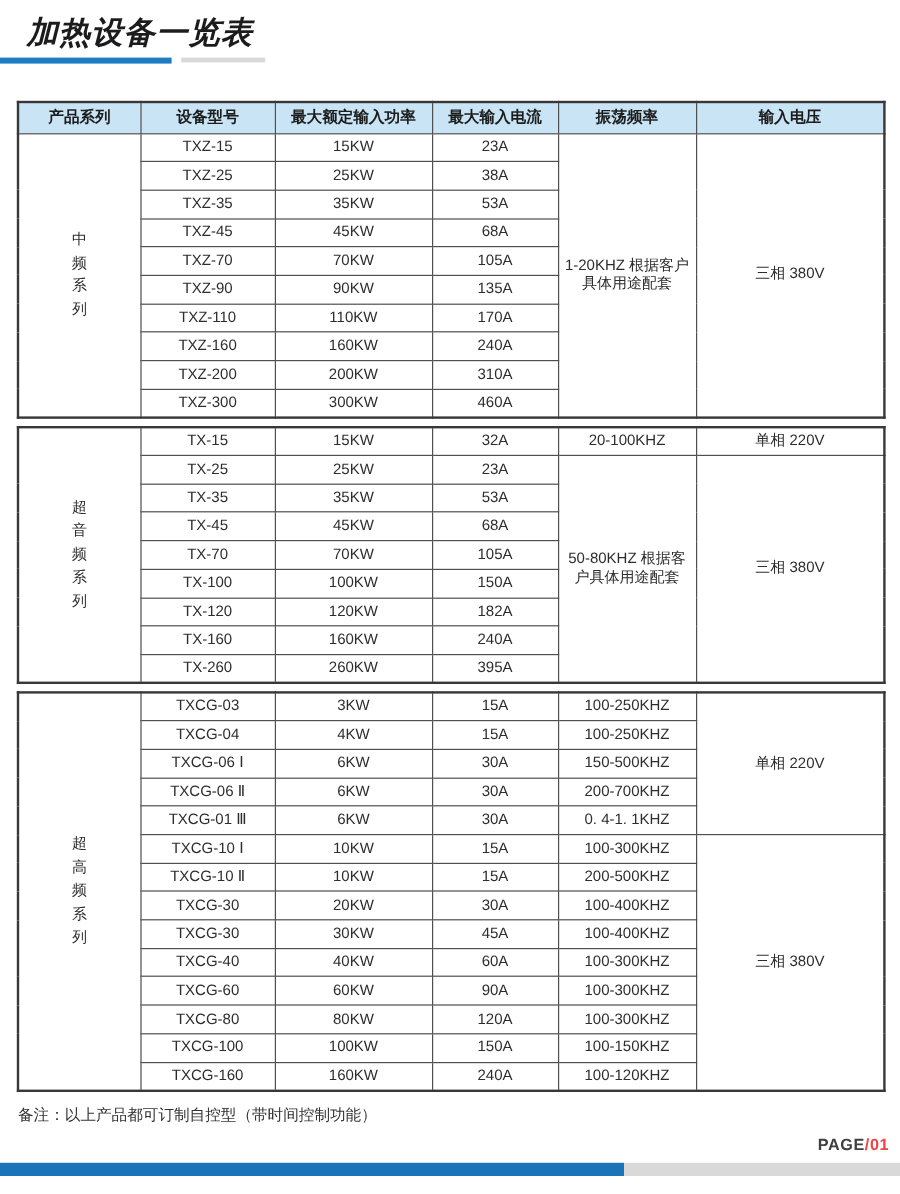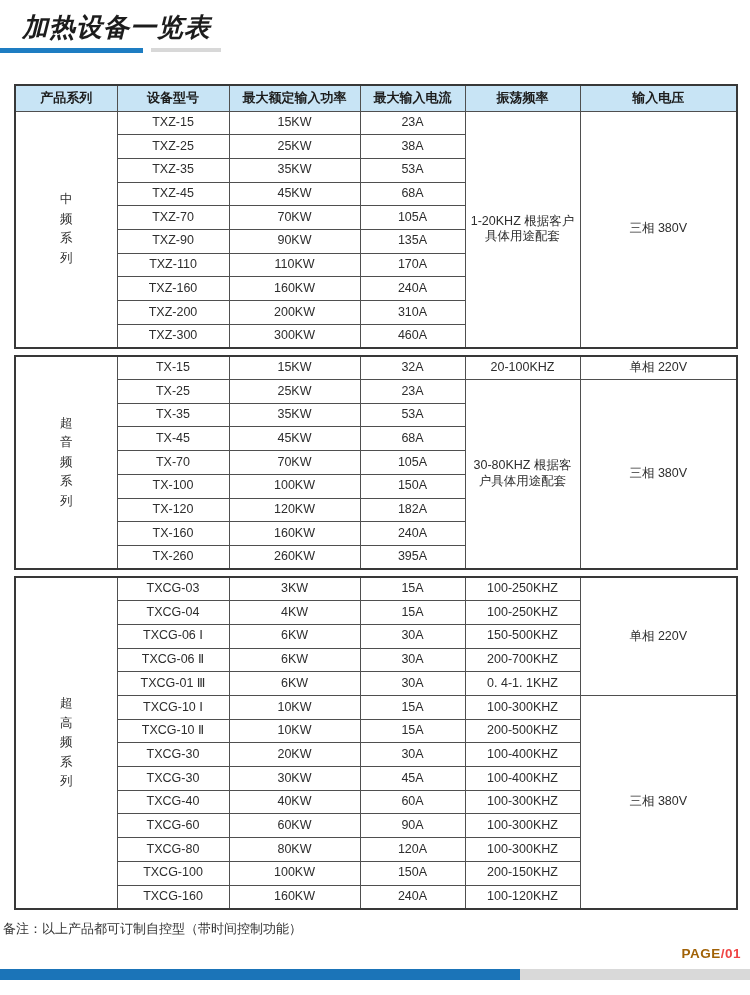--- a/index.html
+++ b/index.html
@@ -42,28 +42,28 @@
     background: #c8e4f5;
     font-weight: bold;
     font-size: 13px;
     color: #1c1c1c;
     height: 26px;
   }
   td.series-cell { font-size: 13px; letter-spacing: 0; }
   td.series-cell span { display: block; line-height: 1.55; }
   td.freq-merged { line-height: 1.45; }
 
-  .notes { position: absolute; left: 3px; top: 916px; font-size: 13px; color: #333333; }
+  .notes { position: absolute; left: 15px; top: 916px; font-size: 13px; color: #333333; }
   .notes .note-line { line-height: 26px; white-space: pre; }
 
   .page-indicator {
     position: absolute; right: 9px; top: 946px;
     font-size: 13.5px; font-weight: bold; letter-spacing: 0.5px;
   }
-  .page-indicator .pg-label { color: #a16207; }
+  .page-indicator .pg-label { color: #404040; }
   .page-indicator .pg-num { color: #ef4444; }
 
   .footer-bar { position: absolute; left: 0; top: 969px; width: 750px; height: 11px; }
   .footer-bar .bar-blue { position: absolute; left: 0; top: 0; width: 520px; height: 11px; background: #1b74b8; }
   .footer-bar .bar-gray { position: absolute; left: 520px; top: 0; width: 230px; height: 11px; background: #d9d9d9; }
 </style>
 </head>
 <body>
 
 <h1 class="page-title">加热设备一览表</h1>
@@ -175,21 +175,21 @@
           <td>TX-15</td>
           <td>15KW</td>
           <td>32A</td>
           <td class="freq-merged" rowspan="1">20-100KHZ</td>
           <td rowspan="1">单相 220V</td>
         </tr>
         <tr>
           <td>TX-25</td>
           <td>25KW</td>
           <td>23A</td>
-          <td class="freq-merged" rowspan="8">30-80KHZ 根据客户具体用途配套</td>
+          <td class="freq-merged" rowspan="8">50-80KHZ 根据客户具体用途配套</td>
           <td rowspan="8">三相 380V</td>
         </tr>
         <tr>
           <td>TX-35</td>
           <td>35KW</td>
           <td>53A</td>
         </tr>
         <tr>
           <td>TX-45</td>
           <td>45KW</td>
@@ -310,21 +310,21 @@
         <tr>
           <td>TXCG-80</td>
           <td>80KW</td>
           <td>120A</td>
           <td>100-300KHZ</td>
         </tr>
         <tr>
           <td>TXCG-100</td>
           <td>100KW</td>
           <td>150A</td>
-          <td>200-150KHZ</td>
+          <td>100-150KHZ</td>
         </tr>
         <tr>
           <td>TXCG-160</td>
           <td>160KW</td>
           <td>240A</td>
           <td>100-120KHZ</td>
         </tr>
       </tbody>
     </table>
   </div>

